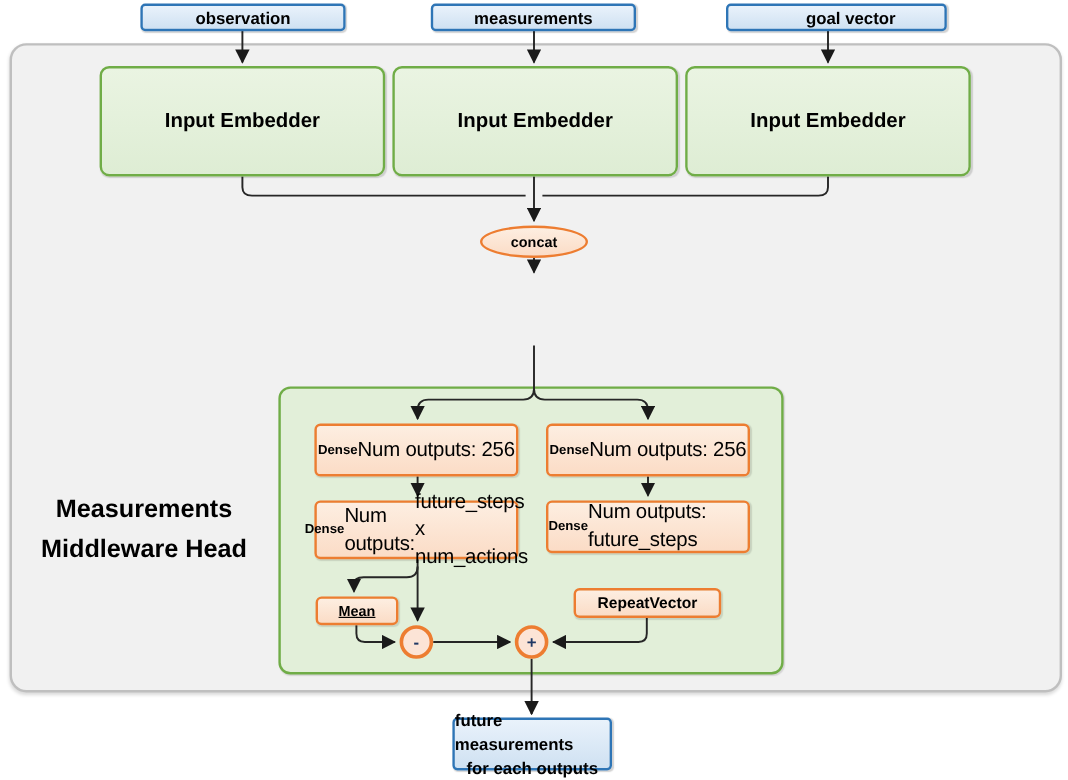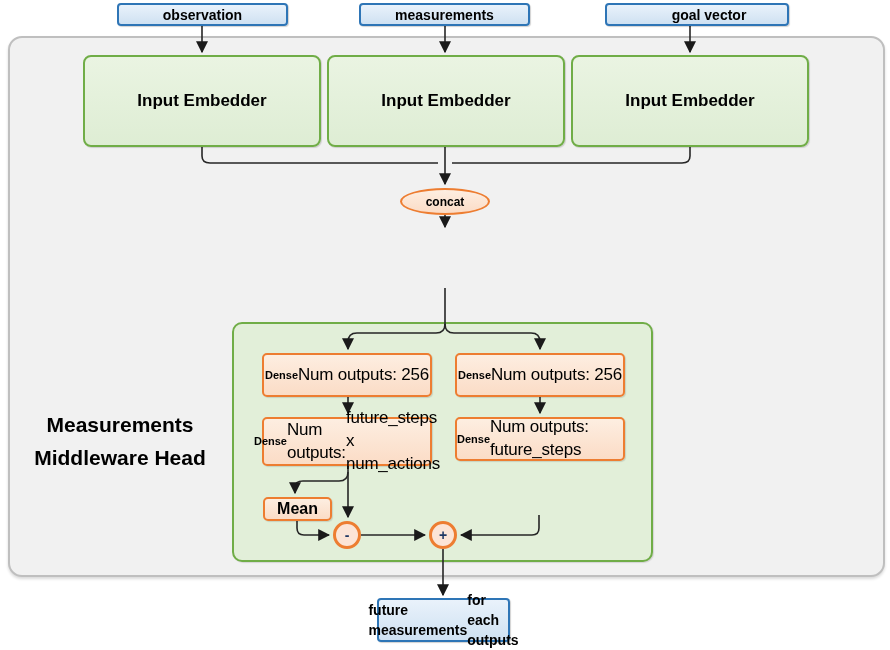--- a/index.html
+++ b/index.html
@@ -14,21 +14,21 @@
     box-shadow:0 2px 3px rgba(0,0,0,0.15);z-index:1;
   }
   
   .bluebox{
     background:linear-gradient(180deg,#e9f2fb 0%,#cfe1f2 100%);
     border:2px solid #2e75b6;border-radius:4px;
     display:flex;align-items:center;justify-content:center;
     font-size:14px;font-weight:bold;z-index:4;
     box-shadow:1px 1px 1px rgba(0,0,0,0.18);
   }
-  .bluebox.multi{flex-direction:row;line-height:1.45;}
+  .bluebox.multi{flex-direction:column;line-height:1.45;}
   
   .greenbox{
     background:linear-gradient(180deg,#eaf4e2 0%,#deedd4 100%);
     border:2.5px solid #70ad47;border-radius:8px;
     display:flex;align-items:center;justify-content:center;
     font-weight:bold;z-index:4;
     box-shadow:1px 1px 1px rgba(0,0,0,0.15);
   }
   .container-green{
     background:#e2efd9;border:2.5px solid #70ad47;border-radius:10px;z-index:2;
@@ -130,34 +130,37 @@
   <div class="abs orangebox" style="left:262px;top:353px;width:170px;height:44px;">
     <span class="ttl">Dense</span>
     <span class="sub">Num outputs: 256</span>
   </div>
   <div class="abs orangebox" style="left:262px;top:417px;width:170px;height:49px;">
     <span class="ttl">Dense</span>
     <span class="sub">Num outputs:</span>
     <span class="sub">future_steps x num_actions</span>
   </div>
   <div class="abs orangebox" style="left:263px;top:497px;width:69px;height:24px;">
-    <span class="ttl" style="font-size:16px;">Mean</span>
+    <span class="ttl" style="font-size:12px;text-decoration:underline;">Mean</span>
   </div>
   <div class="abs opcircle" style="left:333px;top:521px;width:28px;height:28px;">
     <span>-</span>
   </div>
 
   <div class="abs orangebox" style="left:455px;top:353px;width:170px;height:44px;">
     <span class="ttl">Dense</span>
     <span class="sub">Num outputs: 256</span>
   </div>
   <div class="abs orangebox" style="left:455px;top:417px;width:170px;height:44px;">
     <span class="ttl">Dense</span>
     <span class="sub">Num outputs: future_steps</span>
   </div>
+  <div class="abs orangebox" style="left:478px;top:490px;width:123px;height:25px;">
+    <span class="ttl" style="font-size:13px;">RepeatVector</span>
+  </div>
   <div class="abs opcircle" style="left:429px;top:521px;width:28px;height:28px;">
     <span>+</span>
   </div>
 
   <div class="abs bluebox multi" style="left:377px;top:598px;width:133px;height:44px;">
     <span>future measurements</span>
     <span>for each outputs</span>
   </div>
 
 </div>

